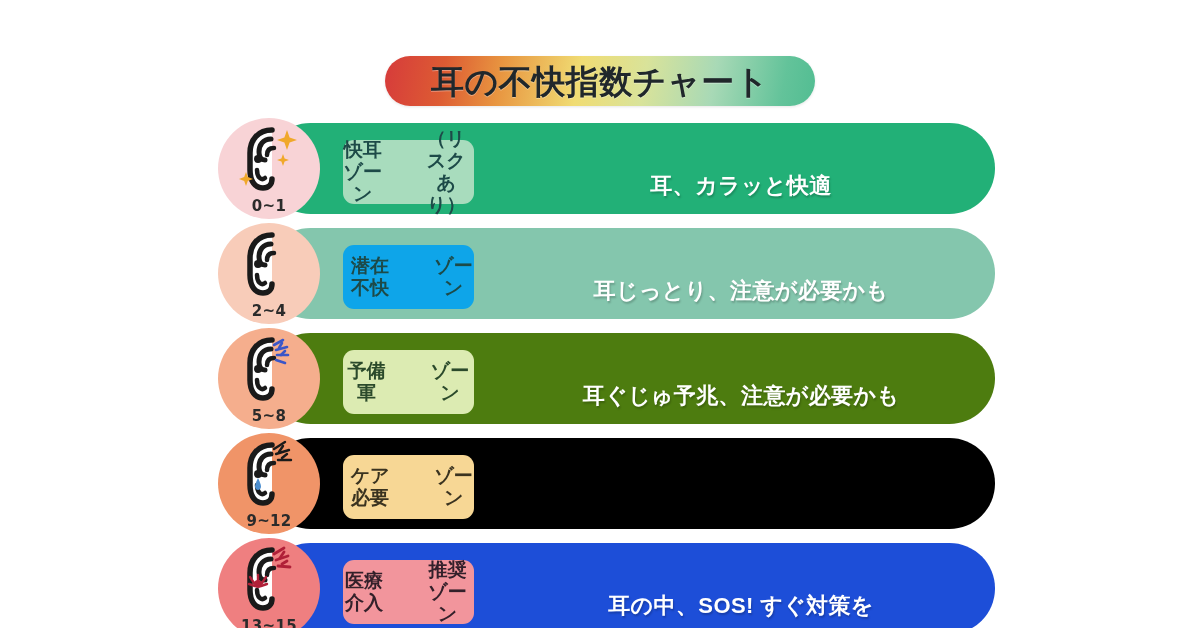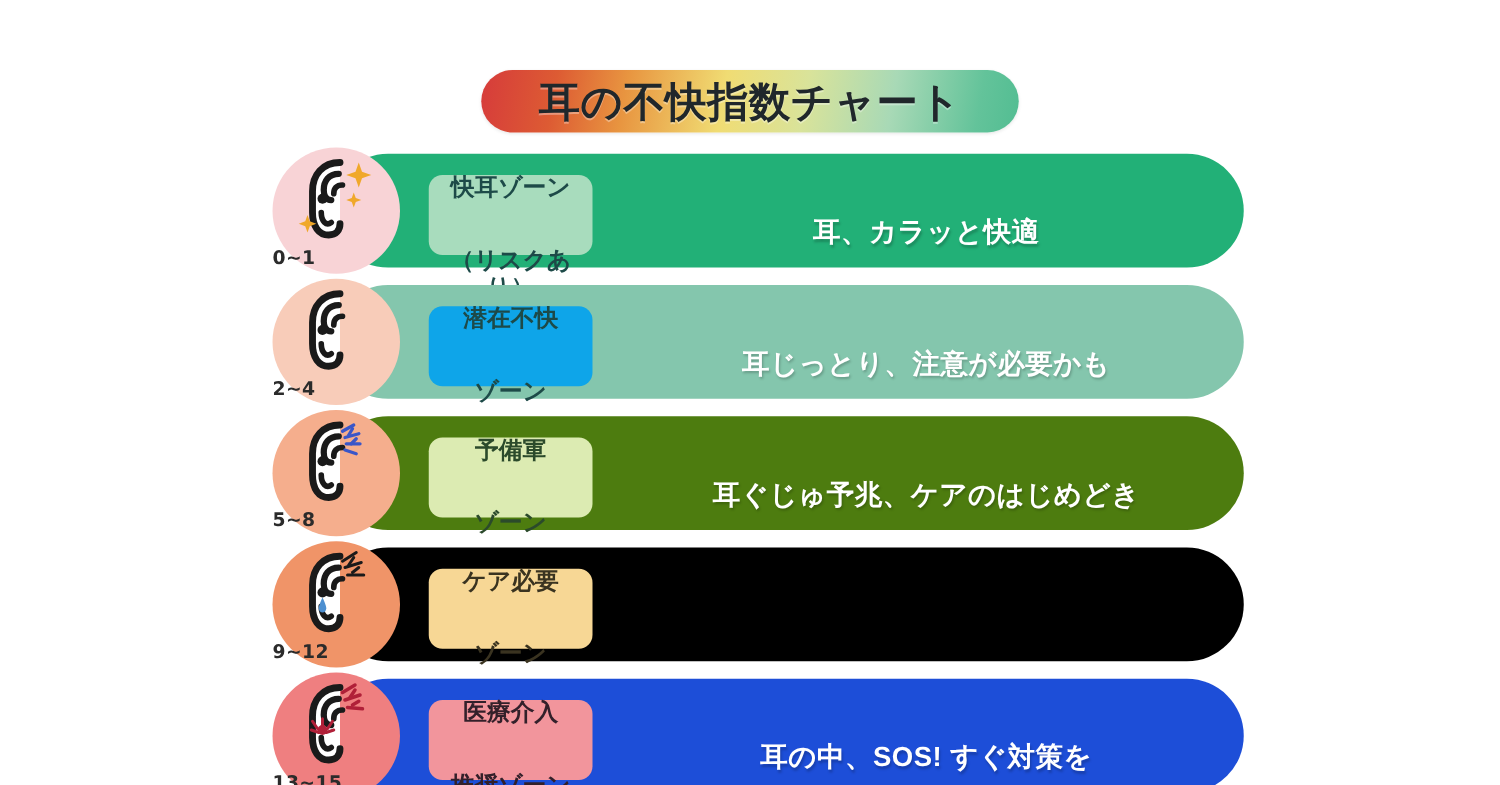--- a/index.html
+++ b/index.html
@@ -34,35 +34,35 @@
   }
   .bar .desc{
     position:absolute;left:250px;top:17px;right:28px;height:91px;
     display:flex;align-items:center;justify-content:center;
     color:#ffffff;font-size:22px;font-weight:bold;white-space:nowrap;
     letter-spacing:.4px;
     text-shadow:1px 2px 2px rgba(0,0,0,.22);
   }
   .chip{
     position:absolute;left:78px;top:17px;width:131px;height:64px;
-    border-radius:11px;display:flex;flex-direction:column;
+    border-radius:11px;display:flex;
     align-items:center;justify-content:flex-start;
     font-size:19px;font-weight:bold;line-height:1.16;
     text-align:center;color:#1d4a48;gap:36px;
   }
   .chip .l2{display:block;}
 
   
   .badge{position:absolute;left:218px;top:0;width:102px;height:101px;}
   .circle{
     position:absolute;left:0;top:0;width:102px;height:101px;border-radius:50%;
   }
   .earwrap{position:absolute;left:20px;top:8px;width:62px;height:68px;}
   .score{
-    position:absolute;left:0;bottom:4px;width:102px;text-align:left;
+    position:absolute;left:0;bottom:4px;width:102px;text-align:center;
     font-size:15px;font-weight:bold;color:#2b2b2b;
     font-family:"DejaVu Sans",sans-serif;letter-spacing:.3px;
   }
   svg{display:block;overflow:visible;}
 </style>
 </head>
 <body>
 
 <div class="canvas">
 
@@ -122,21 +122,21 @@
         <div class="score">2~4</div>
       </div>
     </div>
 
     <div class="row">
       <div class="bar" style="background: #4d7c0f;">
         <div class="chip" style="background: rgb(220, 235, 178); color: rgb(43, 74, 43);">
           <span>予備軍</span>
           <span class="l2">ゾーン</span>
         </div>
-        <div class="desc">耳ぐじゅ予兆、ケアのはじめどき</div>
+        <div class="desc">耳ぐじゅ予兆、注意が必要かも</div>
       </div>
       <div class="badge">
         <div class="circle" style="background: rgb(245, 174, 141);"></div>
         <div class="earwrap">
           <svg width="62" height="68" viewBox="0 0 62 68">
             <path d="M34 4 C20 4 12 14 12 27 L12 44 C12 55 17 62 25 62 C31 62 34 58 34 53" fill="#ffffff" stroke="#1a1a1a" stroke-width="5.5" stroke-linecap="round" stroke-linejoin="round"></path>
             <path d="M33 13 C25 13 21 19 21 26 C21 31 23 34 27 34" fill="none" stroke="#1a1a1a" stroke-width="5" stroke-linecap="round"></path>
             <path d="M36 22 C31 22 29 25 29 29" fill="none" stroke="#1a1a1a" stroke-width="4.5" stroke-linecap="round"></path>
             <path d="M19 44 C19 51 23 55 27 52" fill="none" stroke="#1a1a1a" stroke-width="4.5" stroke-linecap="round"></path>
             <circle cx="20" cy="33" r="4" fill="#1a1a1a"></circle>

